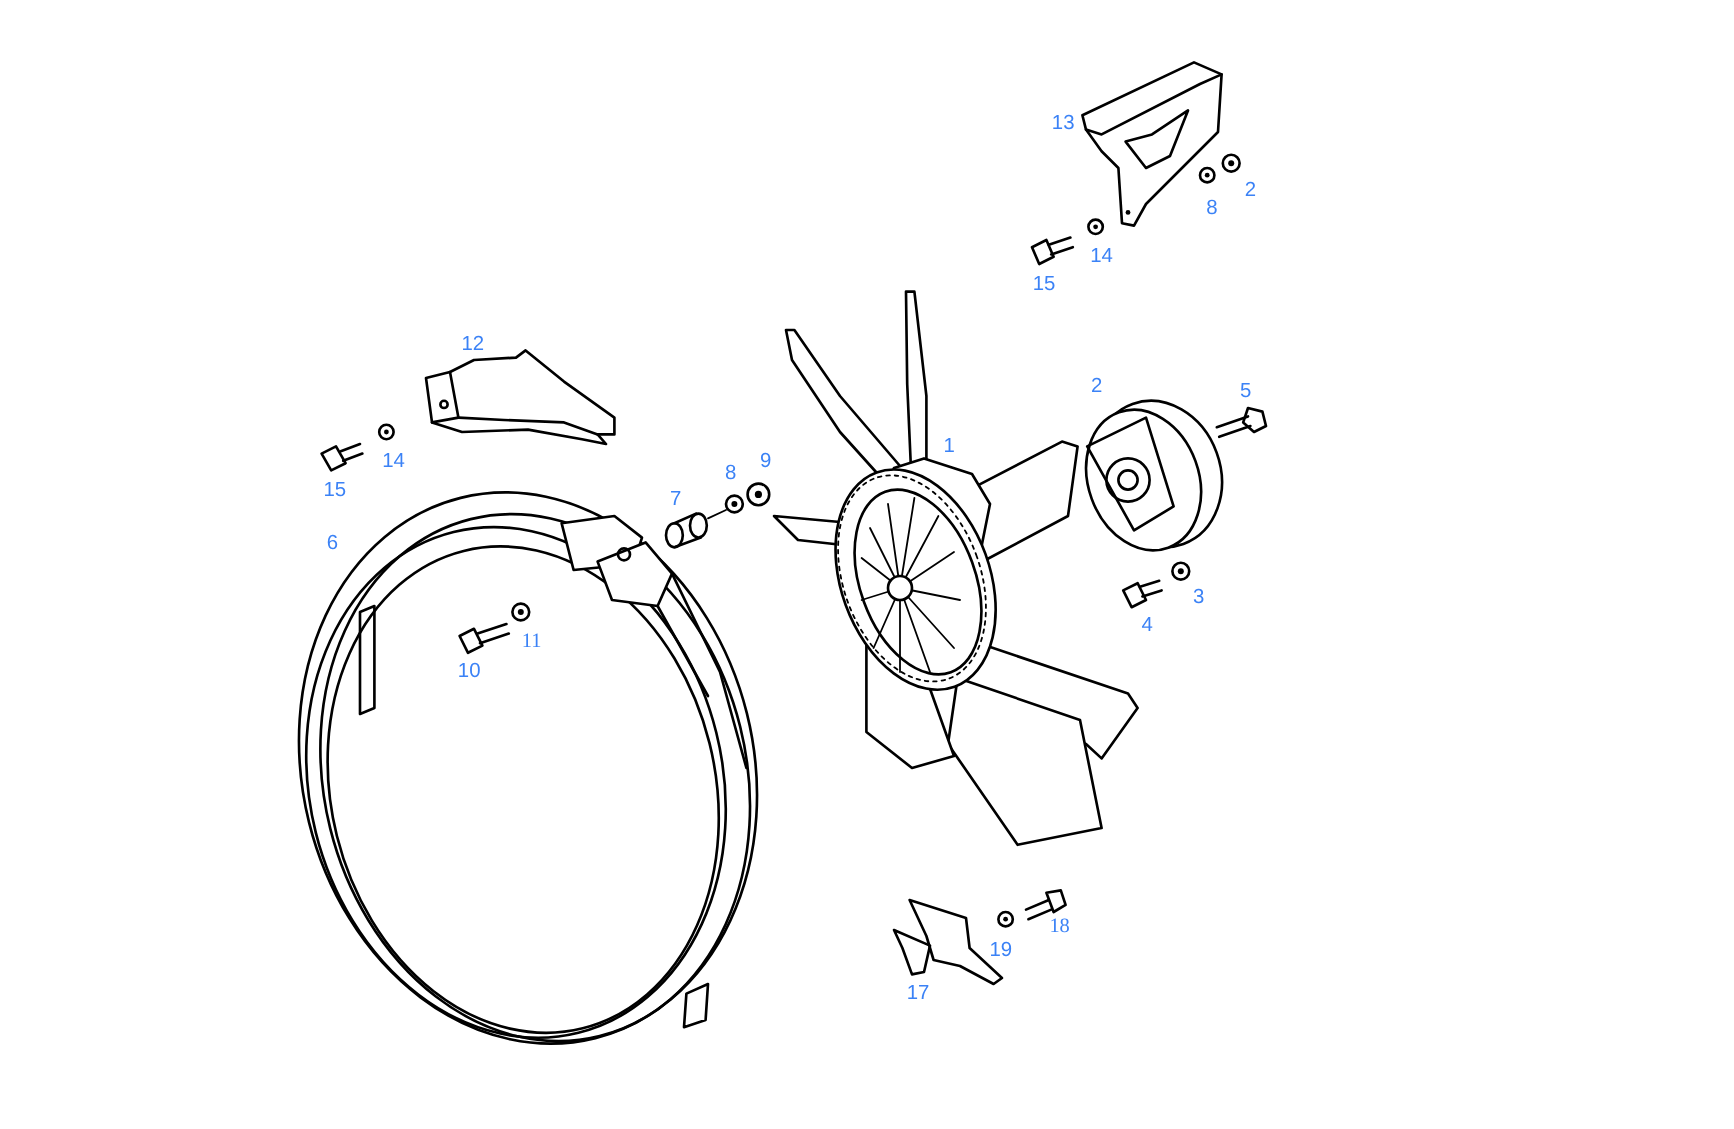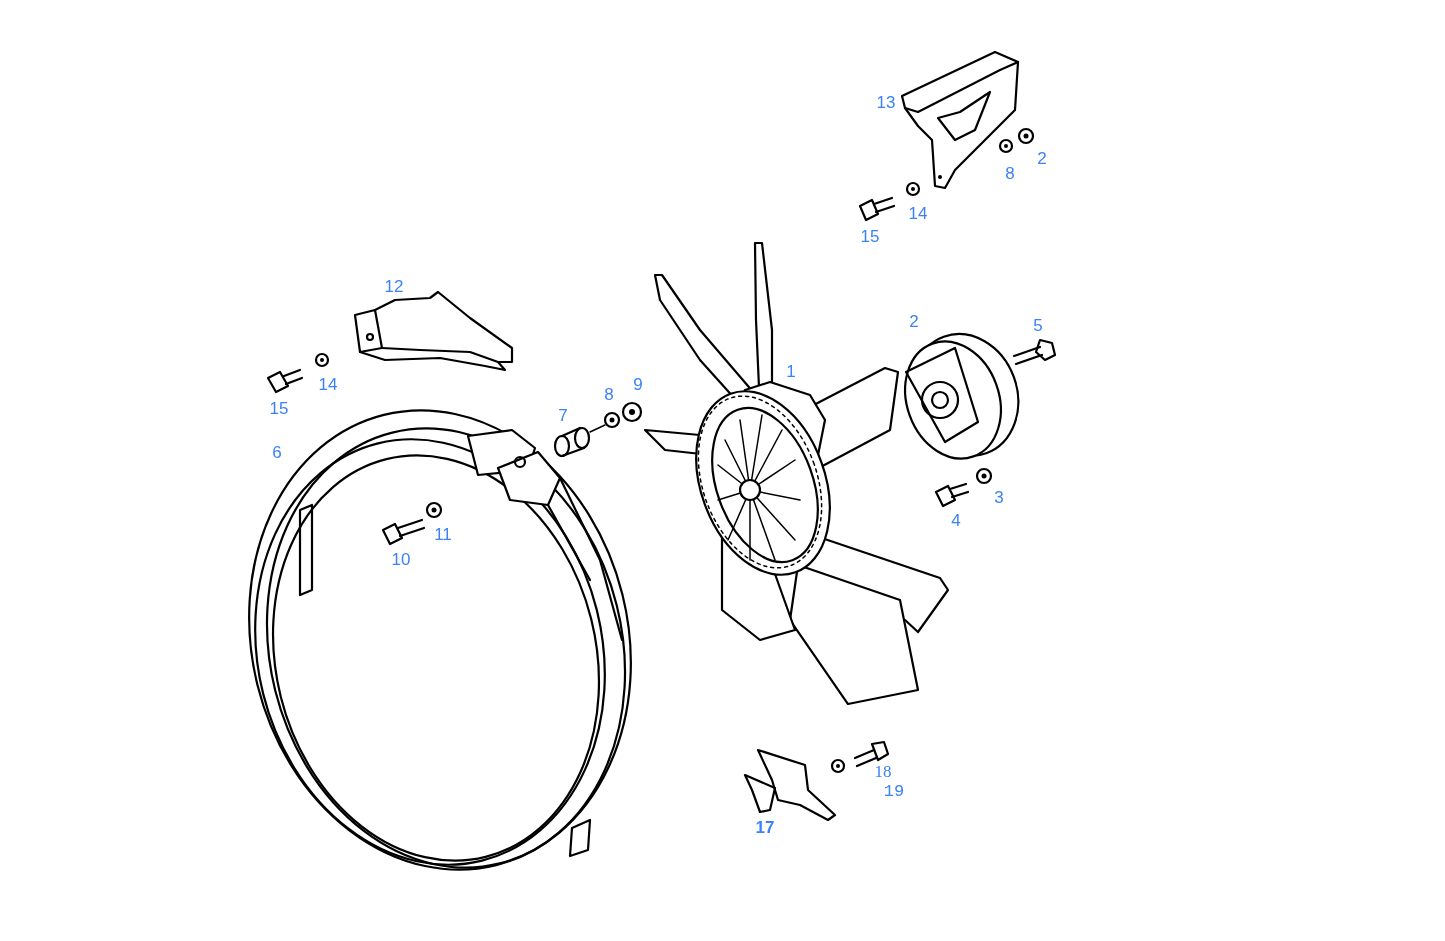--- a/index.html
+++ b/index.html
@@ -136,25 +136,25 @@
 
 <div class="lbl" style="left:791px;top:371px;">1</div>
 <div class="lbl" style="left:914px;top:321px;">2</div>
 <div class="lbl" style="left:999px;top:497px;">3</div>
 <div class="lbl" style="left:956px;top:520px;">4</div>
 <div class="lbl" style="left:1038px;top:325px;">5</div>
 <div class="lbl" style="left:277px;top:452px;">6</div>
 <div class="lbl" style="left:563px;top:415px;">7</div>
 <div class="lbl" style="left:609px;top:394px;">8</div>
 <div class="lbl" style="left:638px;top:384px;">9</div>
-<div class="lbl" style="left:401px;top:559px;">10</div>
-<div class="lbl" style="left:443px;top:534px;">11</div>
+<div class="lbl" style="left:391px;top:559px;">10</div>
+<div class="lbl" style="left:443px;top:534px;font-family:Liberation Serif, serif;">11</div>
 <div class="lbl" style="left:394px;top:286px;">12</div>
 <div class="lbl" style="left:886px;top:102px;">13</div>
 <div class="lbl" style="left:918px;top:213px;">14</div>
 <div class="lbl" style="left:870px;top:236px;">15</div>
 <div class="lbl" style="left:1010px;top:173px;">8</div>
 <div class="lbl" style="left:1042px;top:158px;">2</div>
 <div class="lbl" style="left:328px;top:384px;">14</div>
 <div class="lbl" style="left:279px;top:408px;">15</div>
-<div class="lbl" style="left:765px;top:827px;font-weight:bold;">17</div>
+<div class="lbl" style="left:765px;top:827px;">17</div>
 <div class="lbl" style="left:883px;top:771px;font-family:Liberation Serif, serif;">18</div>
-<div class="lbl" style="left:894px;top:791px;font-family:Liberation Mono, monospace;">19</div>
+<div class="lbl" style="left:834px;top:791px;">19</div>
 
 </body></html>

